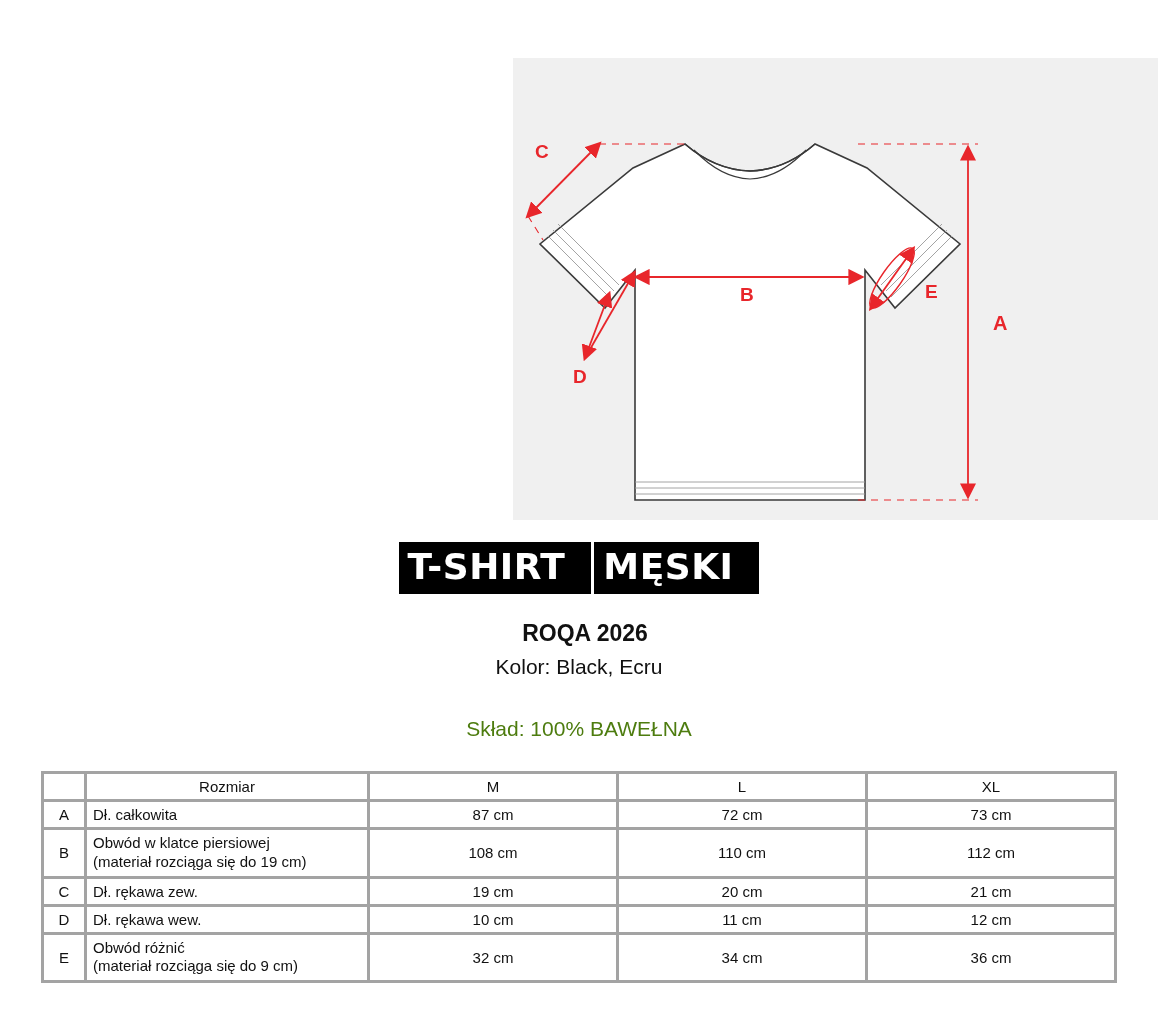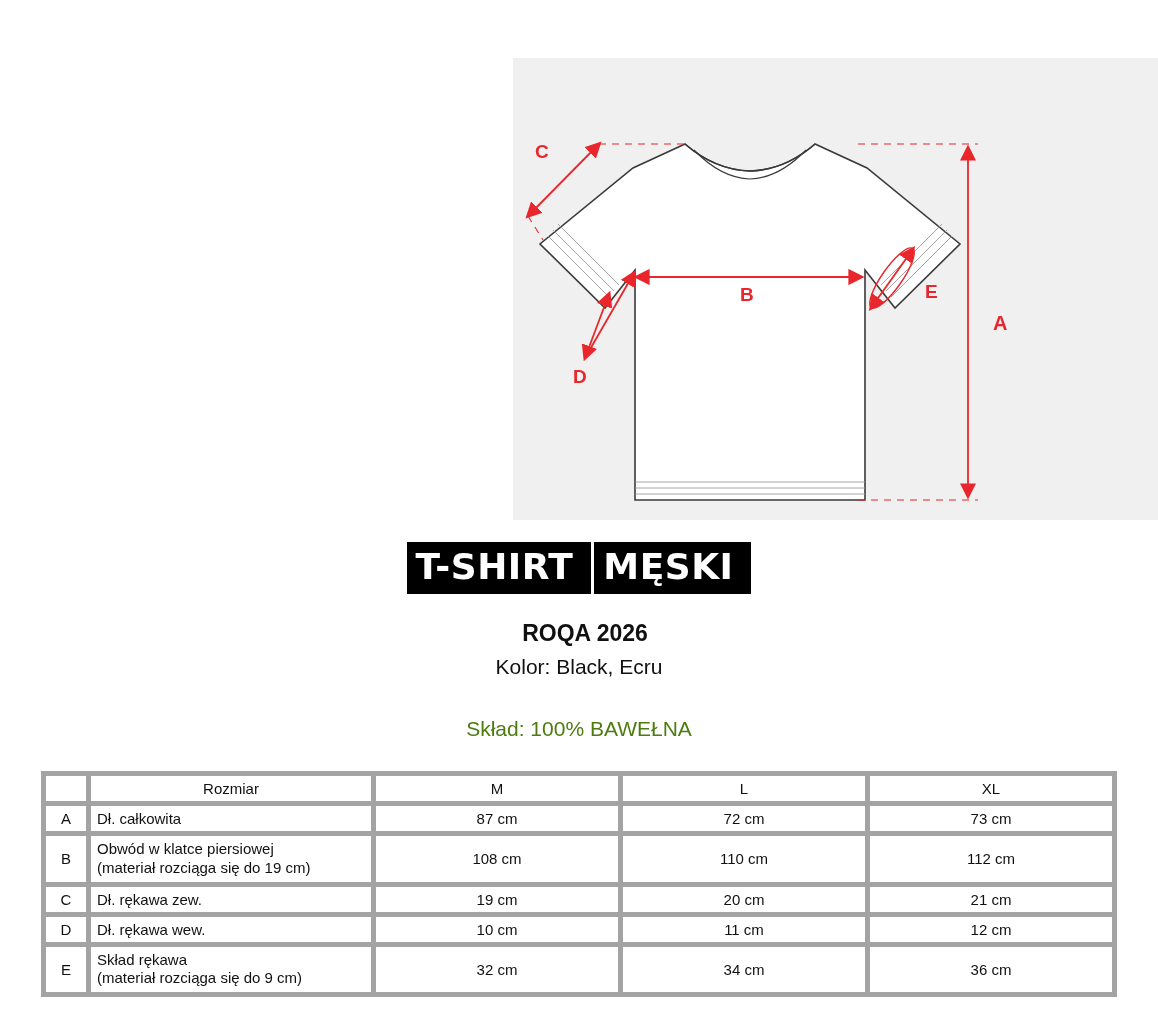--- a/index.html
+++ b/index.html
@@ -89,21 +89,21 @@
     text-align: center;
     line-height: 1;
   }
   .title-black {
     display: inline-block;
     background: #000000;
     color: #ffffff;
     font-size: 36px;
     font-weight: bold;
     letter-spacing: 0.5px;
-    padding: 7px 18px 9px 9px;
+    padding: 7px 26px 9px 9px;
     font-family: "DejaVu Sans", sans-serif;
   }
   .title-gap { display: inline-block; width: 3px; }
 
   .model {
     text-align: center;
     font-size: 23px;
     font-weight: bold;
     margin-top: 26px;
     color: #111;
@@ -127,21 +127,21 @@
     margin: 30px auto 0 auto;
     width: 1076px;
   }
   table.size-table {
     border-collapse: collapse;
     width: 100%;
     table-layout: fixed;
     font-size: 15px;
   }
   table.size-table td, table.size-table th {
-    border: 5px solid #a3a3a3;
+    border: 3px solid #a3a3a3;
     padding: 4px 6px;
     font-weight: normal;
     color: #111;
   }
   .col-letter { width: 28px; text-align: center; }
   .col-name   { width: 268px; text-align: left; }
   .col-size   { text-align: center; }
   .cell-two-lines { line-height: 1.25; }
   .foot-note {
     text-align: center;
@@ -262,21 +262,21 @@
       <tr>
         <td class="col-letter">D</td>
         <td class="col-name">Dł. rękawa wew.</td>
         <td class="col-size">10 cm</td>
         <td class="col-size">11 cm</td>
         <td class="col-size">12 cm</td>
       </tr>
       <tr>
         <td class="col-letter">E</td>
         <td class="col-name cell-two-lines">
-          <div>Skład rękawa</div>
+          <div>Obwód różnić</div>
           <div>(materiał rozciąga się do 9 cm)</div>
         </td>
         <td class="col-size">32 cm</td>
         <td class="col-size">34 cm</td>
         <td class="col-size">36 cm</td>
       </tr>
     </tbody>
   </table>
 </div>
 

